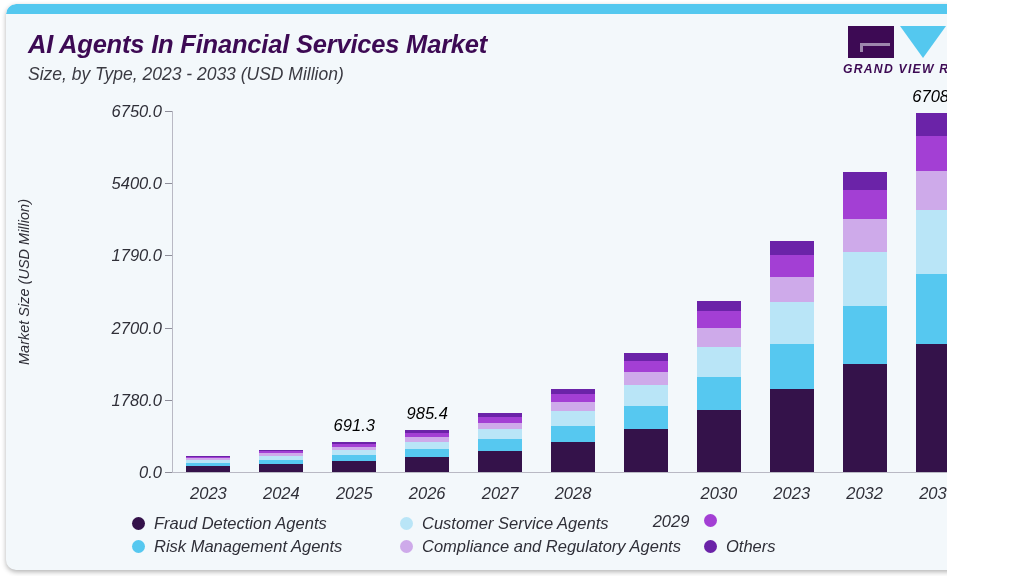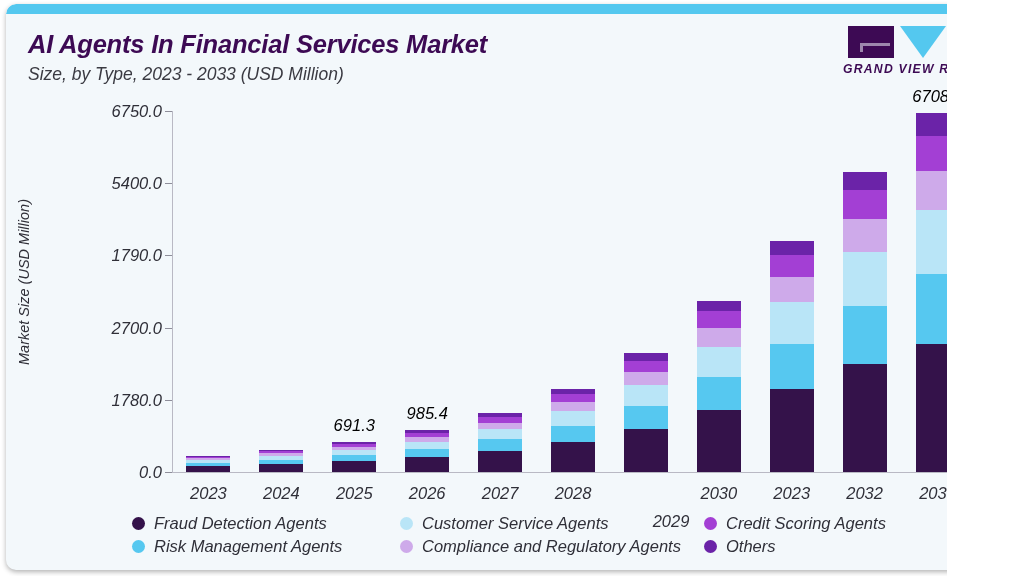--- a/index.html
+++ b/index.html
@@ -345,21 +345,20 @@
         <div class="legend-item" style="left: 0px; top: 0px;">
           <span class="legend-dot" style="background: rgb(52, 18, 74);"></span>
           <span class="legend-label">Fraud Detection Agents</span>
         </div>
         <div class="legend-item" style="left: 268px; top: 0px;">
           <span class="legend-dot" style="background: rgb(185, 229, 247);"></span>
           <span class="legend-label">Customer Service Agents</span>
         </div>
         <div class="legend-item" style="left: 572px; top: 0px;">
           <span class="legend-dot" style="background: rgb(163, 63, 212);"></span>
-          <span class="legend-label">Credit Scoring Agents</span>
         </div>
         <div class="legend-item" style="left: 268px; top: 23px;">
           <span class="legend-dot" style="background: rgb(206, 170, 234);"></span>
           <span class="legend-label">Compliance and Regulatory Agents</span>
         </div>
         <div class="legend-item" style="left: 0px; top: 23px;">
           <span class="legend-dot" style="background: rgb(86, 200, 240);"></span>
           <span class="legend-label">Risk Management Agents</span>
         </div>
         <div class="legend-item" style="left: 572px; top: 23px;">

